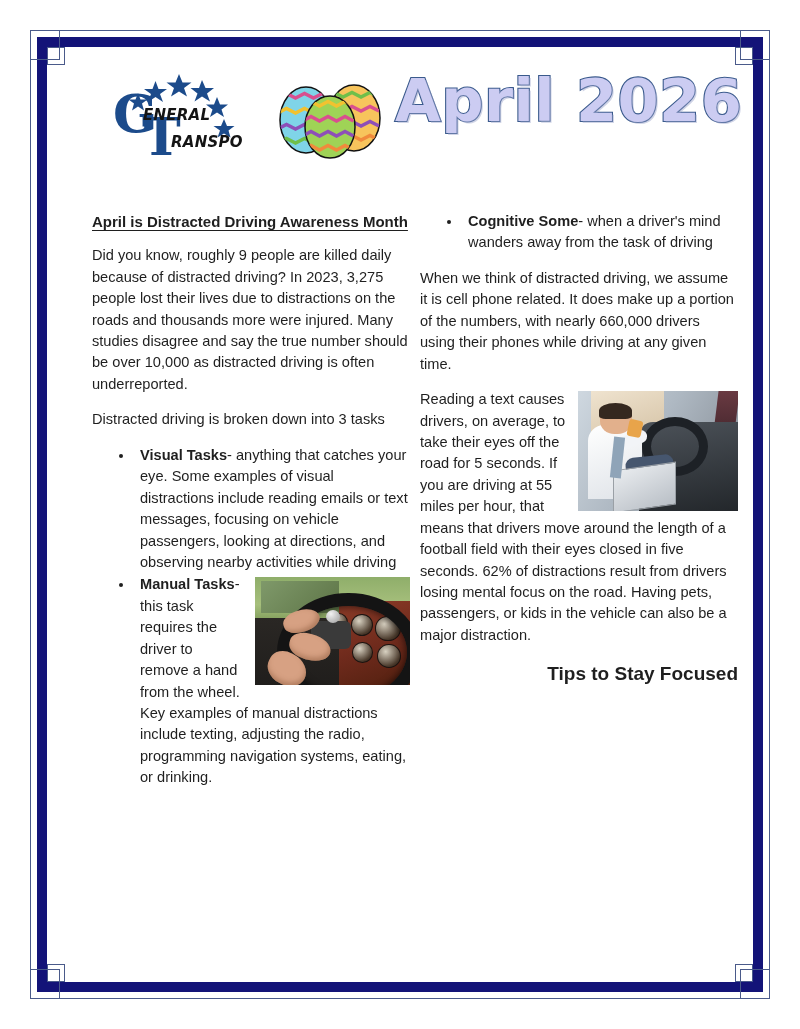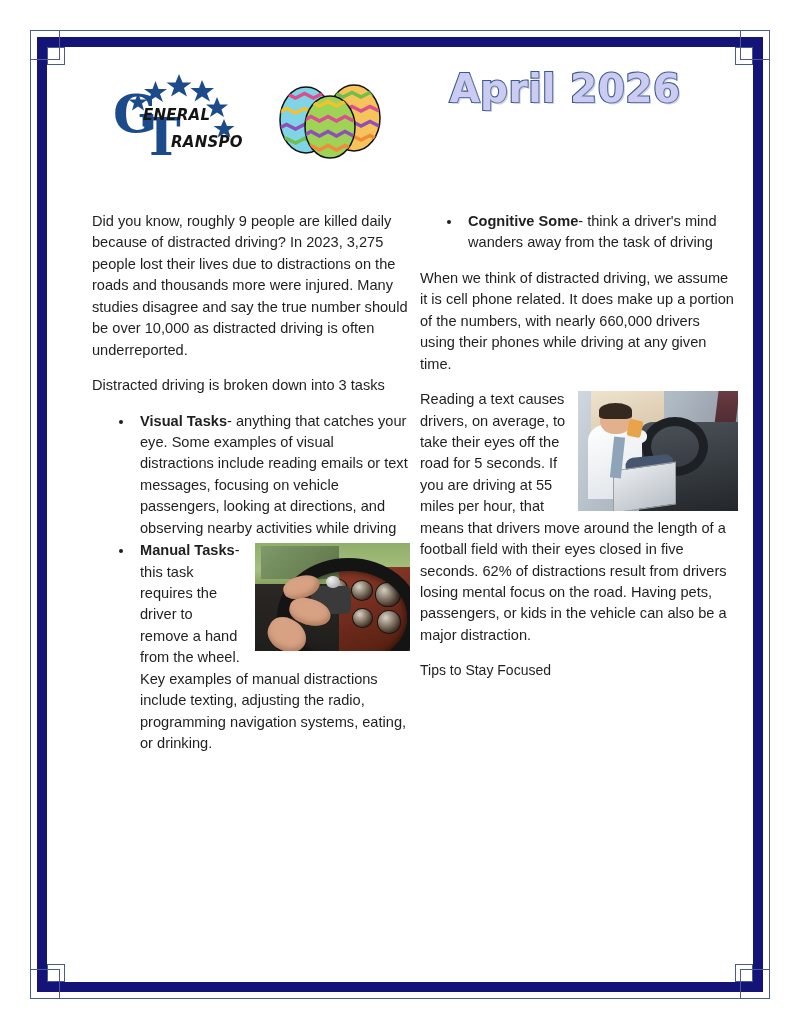--- a/index.html
+++ b/index.html
@@ -65,21 +65,21 @@
     width:110px;height:85px;
   }
   .title-block{
     position:absolute;left:335px;top:10px;
     width:340px;
     text-align:center;
   }
   .title-line{
     font-family:"DejaVu Sans", sans-serif;
     font-weight:bold;
-    font-size:39px;
+    font-size:59px;
     line-height:1.22;
     letter-spacing:0.5px;
     color:#ccccf2;
     -webkit-text-stroke:2.2px #3a5a8c;
     paint-order:stroke fill;
     text-shadow:2px 2px 0 rgba(150,160,200,.45);
     white-space:nowrap;
   }
   .title-line.l2{font-size:47px;}
 
@@ -102,23 +102,24 @@
 
   h2.section-head{
     font-size:15px;
     font-weight:bold;
     text-decoration:underline;
     text-underline-offset:3px;
     margin:0 0 13px 0;
     line-height:1.42;
   }
   h3.sub-head{
-    font-size:14px;
-    font-weight:normal;
+    font-size:19px;
+    font-weight:bold;
     margin:14px 0 6px 0;
+    text-align:right;
   }
   p.para{margin:0 0 14px 0;}
 
   ul.bullets{
     margin:0 0 6px 0;
     padding-left:42px;
     list-style-type:disc;
   }
   ul.bullets li{margin-bottom:1px;padding-left:6px;}
   ul.bullets li::marker{font-size:13px;}
@@ -283,20 +284,21 @@
 
       <div class="title-block">
         <div class="title-line l1">April 2026</div>
       </div>
     </div>
 
     <div class="columns">
 
       <div class="col col-left">
 
+        <h2 class="section-head">April is Distracted Driving Awareness Month</h2>
 
         <p class="para">Did you know, roughly 9 people are killed daily because of distracted driving? In 2023, 3,275 people lost their lives due to distractions on the roads and thousands more were injured. Many studies disagree and say the true number should be over 10,000 as distracted driving is often underreported.</p>
 
         <p class="para">Distracted driving is broken down into 3 tasks</p>
 
         <ul class="bullets">
           <li>
             <span class="lead">Visual Tasks</span><span>- anything that catches your eye. Some examples of visual distractions include reading emails or text messages, focusing on vehicle passengers, looking at directions, and observing nearby activities while driving</span>
           </li>
           <li>
@@ -319,21 +321,21 @@
             </div>
             <span class="lead">Manual Tasks</span><span>- this task requires the driver to remove a hand from the wheel. Key examples of manual distractions include texting, adjusting the radio, programming navigation systems, eating, or drinking.</span>
           </li>
         </ul>
       </div>
 
       <div class="col col-right">
 
         <ul class="bullets">
           <li>
-            <span class="lead">Cognitive Some</span><span>- think a driver's mind wanders away from the task of driving</span>
+            <span class="lead">Cognitive Some</span><span>- when a driver's mind wanders away from the task of driving</span>
           </li>
         </ul>
 
         <p class="para" style="margin-top:14px;">When we think of distracted driving, we assume it is cell phone related. It does make up a portion of the numbers, with nearly 660,000 drivers using their phones while driving at any given time.</p>
 
         <p class="para">
           <span class="photo photo-phone">
             <span class="ph-bg"></span>
             <span class="ph-win"></span>
             <span class="ph-pillar"></span>

